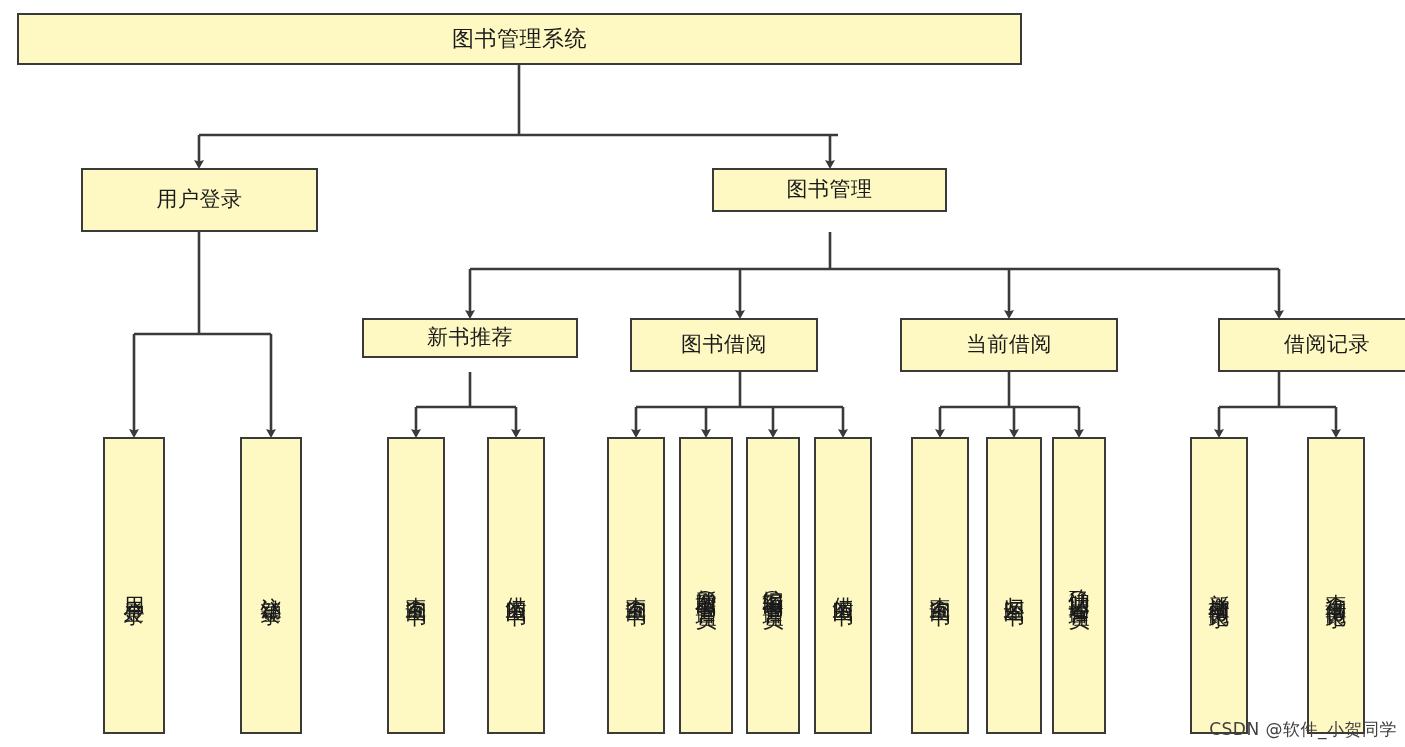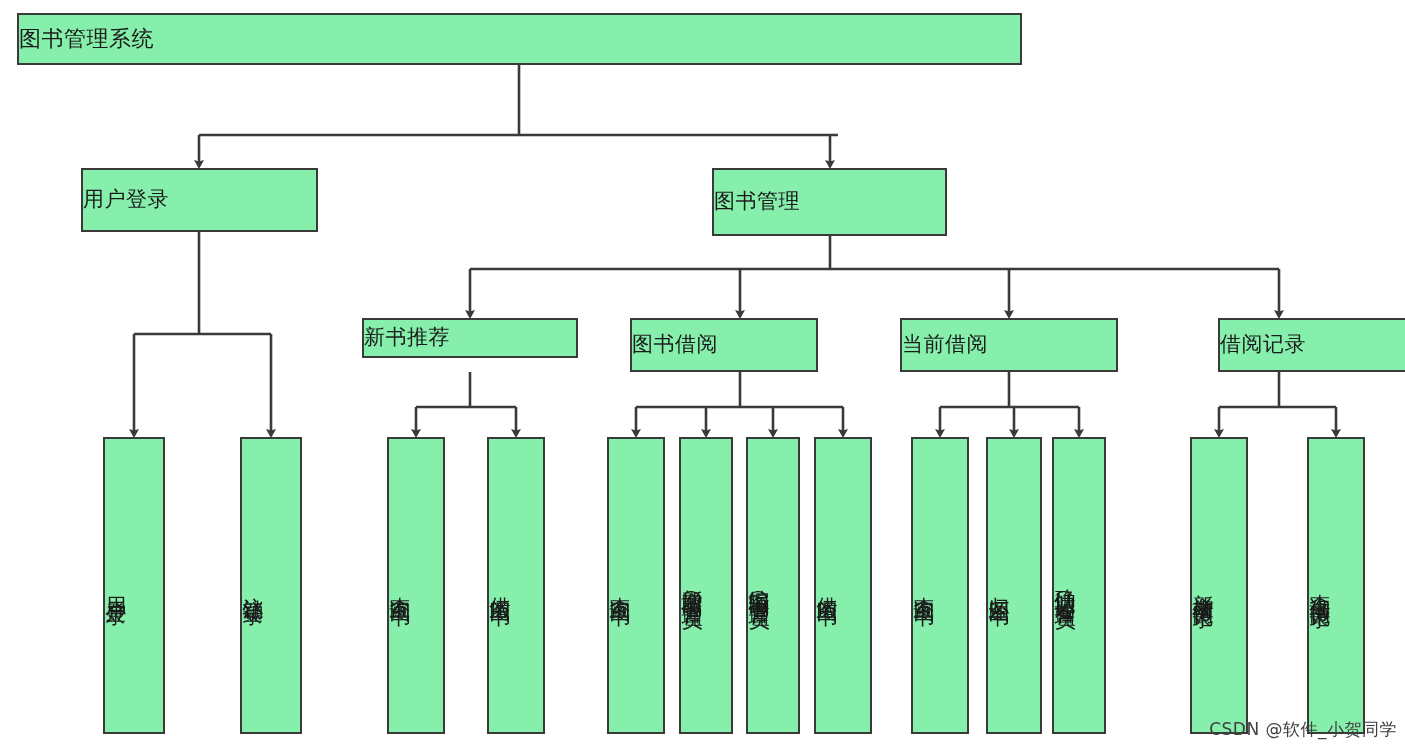--- a/index.html
+++ b/index.html
@@ -21,25 +21,25 @@
     position: absolute;
     left: 0;
     top: 0;
     width: 1405px;
     height: 747px;
   }
   .node {
     position: absolute;
     box-sizing: border-box;
     border: 2.5px solid #3a3a3a;
-    background: #86efac;
+    background: #fef9c3;
     color: #1a1a1a;
     display: flex;
     align-items: center;
-    justify-content: flex-start;
+    justify-content: center;
     text-align: center;
   }
   .node-h {
     font-size: 21px;
     line-height: 1.2;
     letter-spacing: 0.5px;
   }
   .node-root {
     font-size: 22px;
   }
@@ -119,21 +119,21 @@
     </g>
   </svg>
 
   <div class="node node-h node-root" style="left:17px; top:13px; width:1005px; height:52px;">
     <span>图书管理系统</span>
   </div>
 
   <div class="node node-h" style="left:81px; top:168px; width:237px; height:64px;">
     <span>用户登录</span>
   </div>
-  <div class="node node-h" style="left:712px; top:168px; width:235px; height:68px;">
+  <div class="node node-h" style="left:712px; top:168px; width:235px; height:44px;">
     <span>图书管理</span>
   </div>
 
   <div class="node node-h" style="left:362px; top:318px; width:216px; height:40px;">
     <span>新书推荐</span>
   </div>
   <div class="node node-h" style="left:630px; top:318px; width:188px; height:54px;">
     <span>图书借阅</span>
   </div>
   <div class="node node-h" style="left:900px; top:318px; width:218px; height:54px;">

